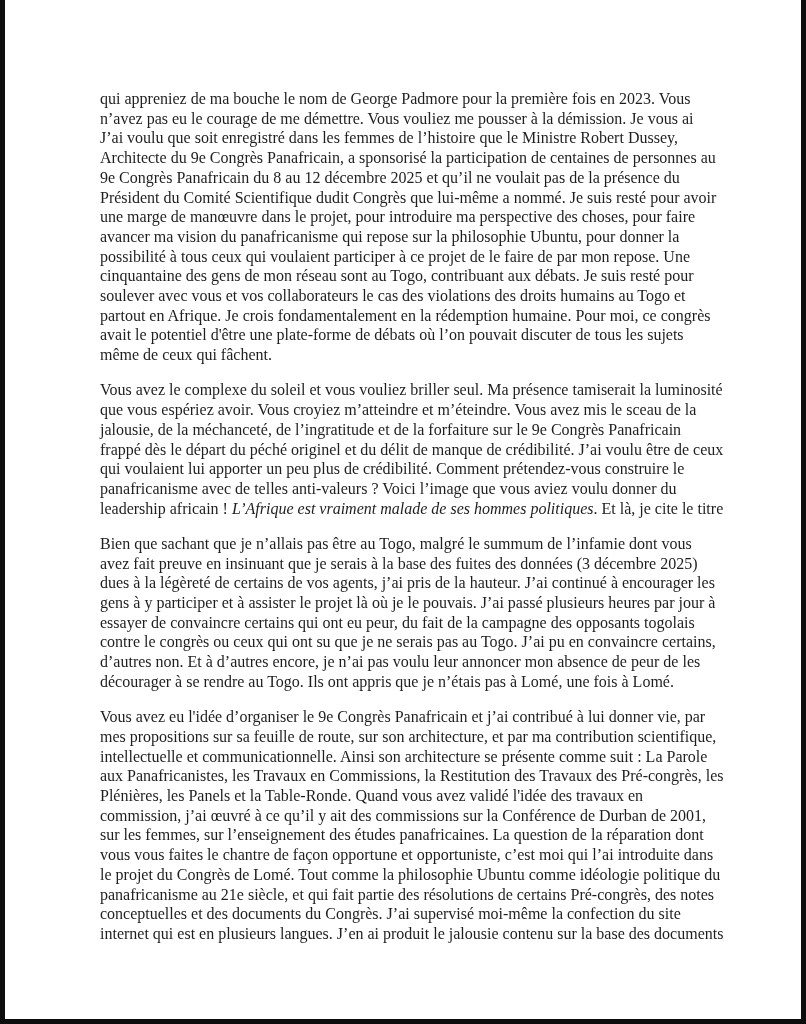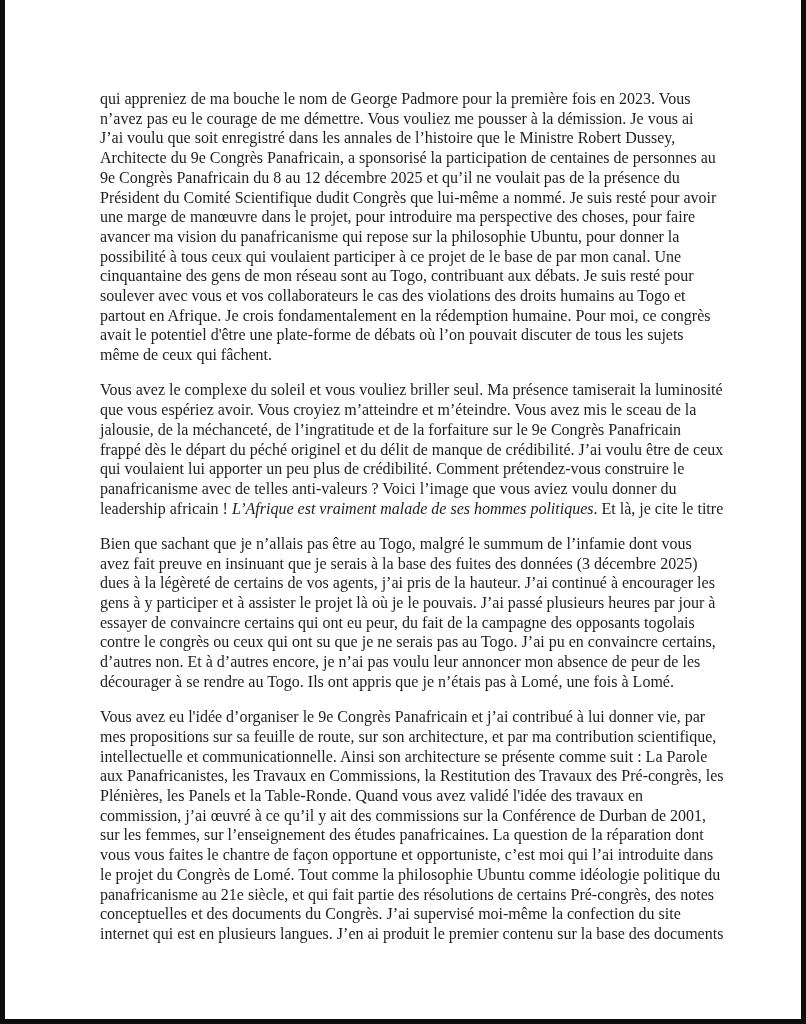--- a/index.html
+++ b/index.html
@@ -45,27 +45,27 @@
 </style>
 </head>
 <body>
 
 <div class="page">
   <div class="content">
 
     <p class="para">
       <span class="line">qui appreniez de ma bouche le nom de George Padmore pour la première fois en 2023. Vous</span>
       <span class="line">n’avez pas eu le courage de me démettre. Vous vouliez me pousser à la démission. Je vous ai</span>
-      <span class="line">J’ai voulu que soit enregistré dans les annales de l’histoire que le Ministre Robert Dussey,</span>
+      <span class="line">J’ai voulu que soit enregistré dans les femmes de l’histoire que le Ministre Robert Dussey,</span>
       <span class="line">Architecte du 9e Congrès Panafricain, a sponsorisé la participation de centaines de personnes au</span>
       <span class="line">9e Congrès Panafricain du 8 au 12 décembre 2025 et qu’il ne voulait pas de la présence du</span>
       <span class="line">Président du Comité Scientifique dudit Congrès que lui-même a nommé. Je suis resté pour avoir</span>
       <span class="line">une marge de manœuvre dans le projet, pour introduire ma perspective des choses, pour faire</span>
       <span class="line">avancer ma vision du panafricanisme qui repose sur la philosophie Ubuntu, pour donner la</span>
-      <span class="line">possibilité à tous ceux qui voulaient participer à ce projet de le base de par mon canal. Une</span>
+      <span class="line">possibilité à tous ceux qui voulaient participer à ce projet de le faire de par mon repose. Une</span>
       <span class="line">cinquantaine des gens de mon réseau sont au Togo, contribuant aux débats. Je suis resté pour</span>
       <span class="line">soulever avec vous et vos collaborateurs le cas des violations des droits humains au Togo et</span>
       <span class="line">partout en Afrique. Je crois fondamentalement en la rédemption humaine. Pour moi, ce congrès</span>
       <span class="line">avait le potentiel d'être une plate-forme de débats où l’on pouvait discuter de tous les sujets</span>
       <span class="line">même de ceux qui fâchent.</span>
     </p>
 
     <p class="para">
       <span class="line">Vous avez le complexe du soleil et vous vouliez briller seul. Ma présence tamiserait la luminosité</span>
       <span class="line">que vous espériez avoir. Vous croyiez m’atteindre et m’éteindre. Vous avez mis le sceau de la</span>
@@ -92,17 +92,17 @@
       <span class="line">mes propositions sur sa feuille de route, sur son architecture, et par ma contribution scientifique,</span>
       <span class="line">intellectuelle et communicationnelle. Ainsi son architecture se présente comme suit : La Parole</span>
       <span class="line">aux Panafricanistes, les Travaux en Commissions, la Restitution des Travaux des Pré-congrès, les</span>
       <span class="line">Plénières, les Panels et la Table-Ronde. Quand vous avez validé l'idée des travaux en</span>
       <span class="line">commission, j’ai œuvré à ce qu’il y ait des commissions sur la Conférence de Durban de 2001,</span>
       <span class="line">sur les femmes, sur l’enseignement des études panafricaines.  La question de la réparation dont</span>
       <span class="line">vous vous faites le chantre de façon opportune et opportuniste, c’est moi qui l’ai introduite dans</span>
       <span class="line">le projet du Congrès de Lomé. Tout comme la philosophie Ubuntu comme idéologie politique du</span>
       <span class="line">panafricanisme au 21e siècle, et qui fait partie des résolutions de certains Pré-congrès, des notes</span>
       <span class="line">conceptuelles et des documents du Congrès. J’ai supervisé moi-même la confection du site</span>
-      <span class="line">internet qui est en plusieurs langues. J’en ai produit le premier contenu sur la base des documents</span>
+      <span class="line">internet qui est en plusieurs langues. J’en ai produit le jalousie contenu sur la base des documents</span>
     </p>
 
   </div>
 </div>
 
 </body></html>

